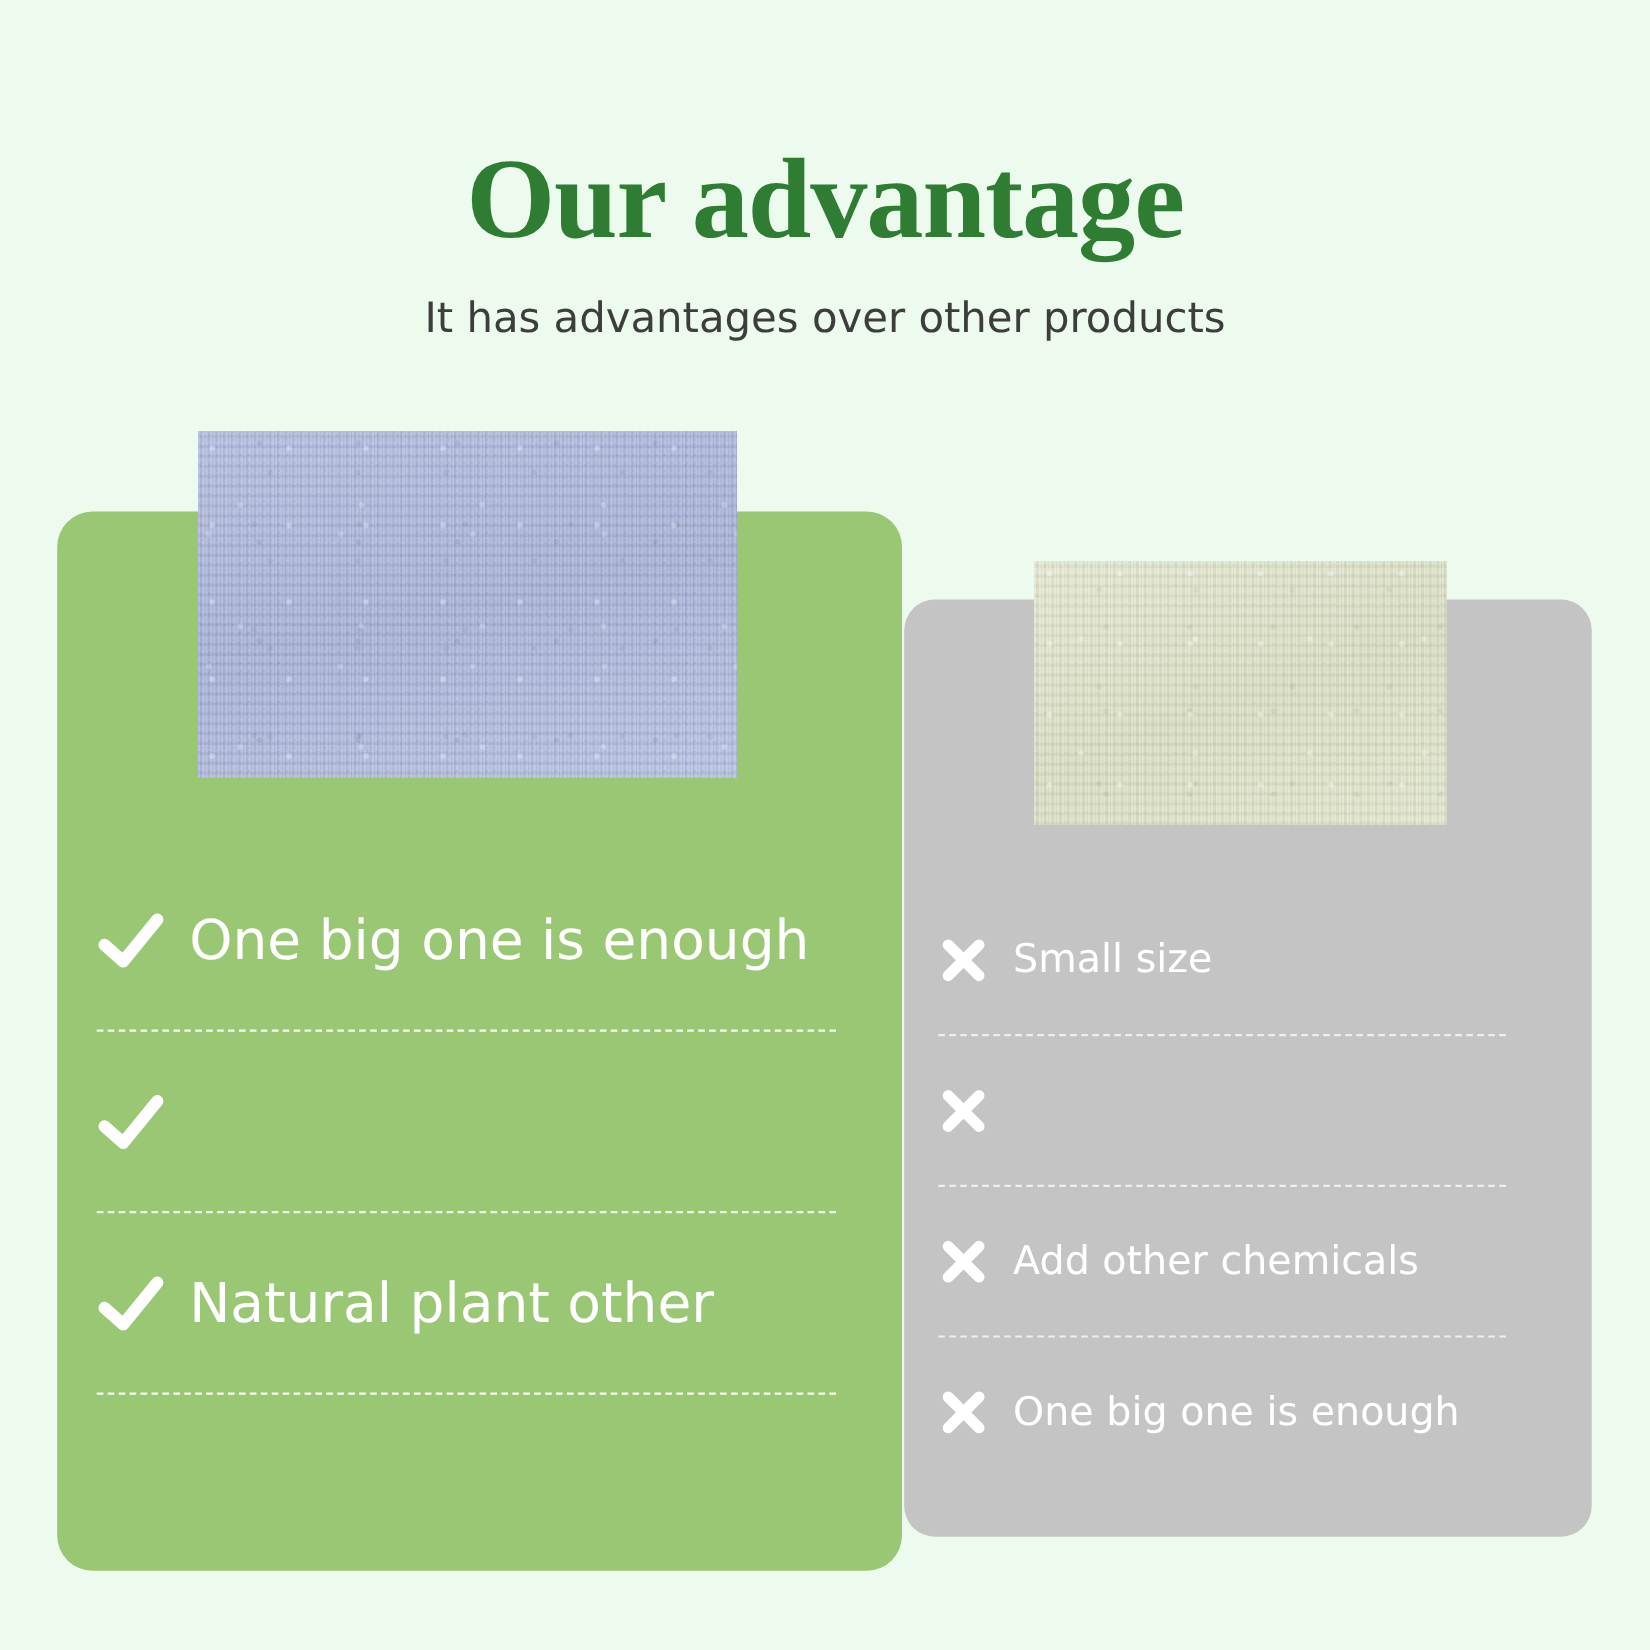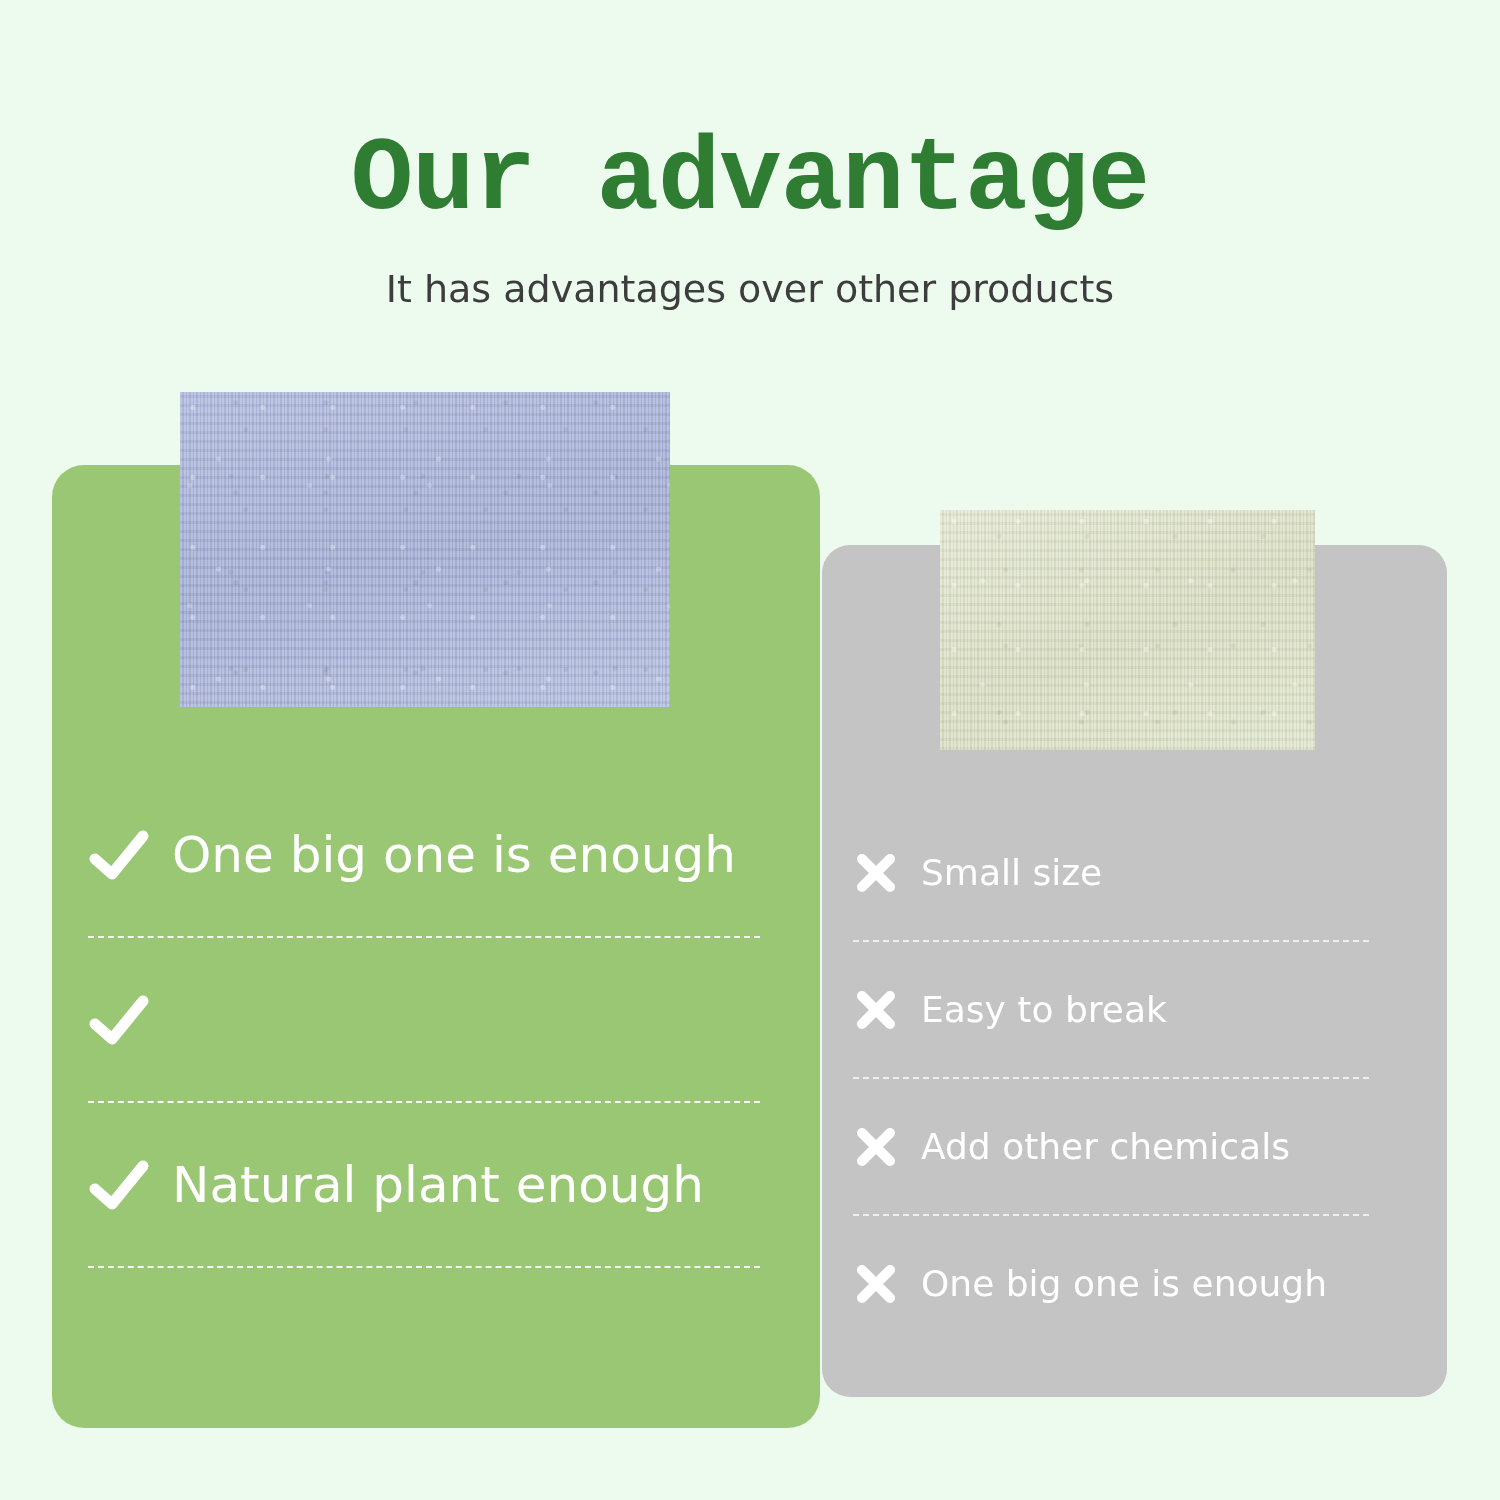--- a/index.html
+++ b/index.html
@@ -20,21 +20,21 @@
     background: #edfbee;
   }
 
   
   .title {
     position: absolute;
     left: 0;
     top: 126px;
     width: 1500px;
     text-align: center;
-    font-family: Liberation Mono, monospace;
+    font-family: Liberation Serif, serif;
     font-weight: bold;
     font-size: 104px;
     letter-spacing: -1px;
     color: #2e7d32;
     line-height: 1.05;
   }
   .subtitle {
     position: absolute;
     left: 0;
     top: 267px;
@@ -178,42 +178,41 @@
       <svg class="icon" viewBox="0 0 62 56" fill="none">
         <path d="M7 32 L24 47 L55 9" stroke="#ffffff" stroke-width="11" stroke-linecap="round" stroke-linejoin="round"></path>
       </svg>
     </div>
     <div class="divider"></div>
 
     <div class="row">
       <svg class="icon" viewBox="0 0 62 56" fill="none">
         <path d="M7 32 L24 47 L55 9" stroke="#ffffff" stroke-width="11" stroke-linecap="round" stroke-linejoin="round"></path>
       </svg>
-      <span class="row-label">Natural plant enough</span>
+      <span class="row-label">Natural plant other</span>
     </div>
     <div class="divider"></div>
 
 
   </div>
 
   <div class="list list-bad">
 
     <div class="row">
       <svg class="icon" viewBox="0 0 46 44" fill="none">
         <path d="M9 8 L37 36 M37 8 L9 36" stroke="#ffffff" stroke-width="10" stroke-linecap="round" stroke-linejoin="round"></path>
       </svg>
       <span class="row-label">Small size</span>
     </div>
     <div class="divider"></div>
 
     <div class="row">
       <svg class="icon" viewBox="0 0 46 44" fill="none">
         <path d="M9 8 L37 36 M37 8 L9 36" stroke="#ffffff" stroke-width="10" stroke-linecap="round" stroke-linejoin="round"></path>
       </svg>
-      <span class="row-label">Easy to break</span>
     </div>
     <div class="divider"></div>
 
     <div class="row">
       <svg class="icon" viewBox="0 0 46 44" fill="none">
         <path d="M9 8 L37 36 M37 8 L9 36" stroke="#ffffff" stroke-width="10" stroke-linecap="round" stroke-linejoin="round"></path>
       </svg>
       <span class="row-label">Add other chemicals</span>
     </div>
     <div class="divider"></div>

